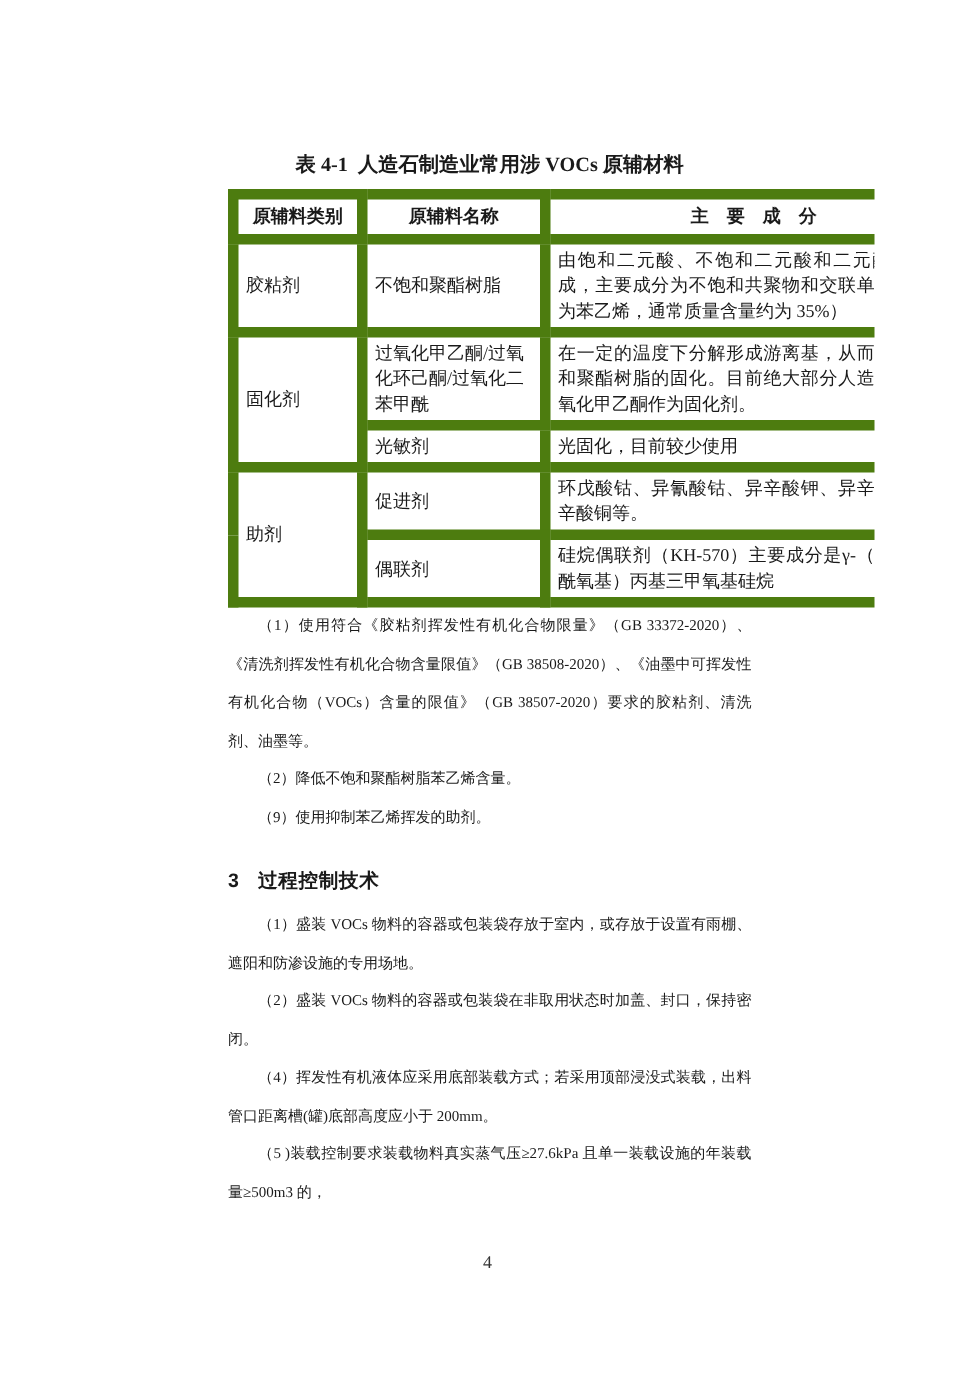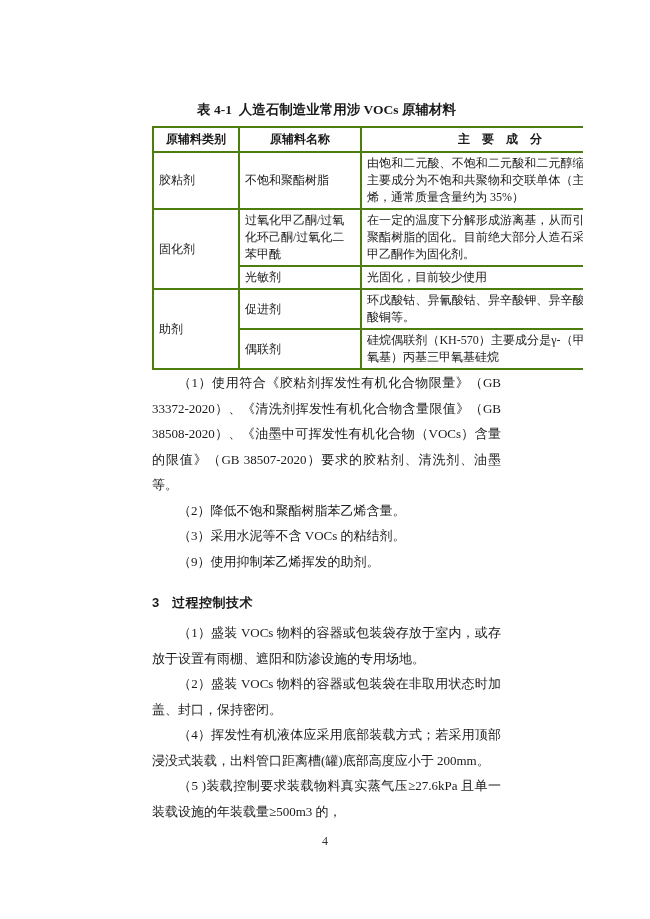--- a/index.html
+++ b/index.html
@@ -25,21 +25,21 @@
     white-space: pre-wrap;
   }
   table.materials {
     width: 100%;
     border-collapse: collapse;
     border: 2px solid #000;
     table-layout: fixed;
     font-size: 12px;
   }
   table.materials th, table.materials td {
-    border: 2px solid #4d7c0f;
+    border: 7px solid #4d7c0f;
     padding: 2px 5px;
     line-height: 17px;
     vertical-align: middle;
     margin-top: 12px;
   }
   table.materials th {
     font-weight: bold;
     text-align: center;
     white-space: pre-wrap;
     padding: 3px 4px;
@@ -53,21 +53,21 @@
     font-family: "Liberation Sans", sans-serif;
     font-weight: bold;
     font-size: 13px;
     line-height: 25px;
     margin-top: 16px;
     margin-bottom: 5px;
     white-space: pre-wrap;
     letter-spacing: 0.5px;
   }
   .para {
-    font-size: 13px;
+    font-size: 10px;
     line-height: 25.5px;
     text-indent: 2em;
     text-align: justify;
     white-space: pre-wrap;
   }
   .page-number {
     position: absolute;
     left: 0;
     bottom: 70px;
     width: 100%;
@@ -116,21 +116,20 @@
     </tr>
     <tr>
       <td class="center">偶联剂</td>
       <td class="comp">硅烷偶联剂（KH-570）主要成分是γ-（甲基丙烯酰氧基）丙基三甲氧基硅烷</td>
     </tr>
   </tbody>
     </table>
 
   <div class="para">（1）使用符合《胶粘剂挥发性有机化合物限量》（GB 33372-2020）、《清洗剂挥发性有机化合物含量限值》（GB 38508-2020）、《油墨中可挥发性有机化合物（VOCs）含量的限值》（GB 38507-2020）要求的胶粘剂、清洗剂、油墨等。</div>
   <div class="para">（2）降低不饱和聚酯树脂苯乙烯含量。</div>
-  <div class="para">（3）采用水泥等不含 VOCs 的粘结剂。</div>
   <div class="para">（9）使用抑制苯乙烯挥发的助剂。</div>
 
   <div class="section-heading">3   过程控制技术</div>
   <div class="para">（1）盛装 VOCs 物料的容器或包装袋存放于室内，或存放于设置有雨棚、遮阳和防渗设施的专用场地。</div>
   <div class="para">（2）盛装 VOCs 物料的容器或包装袋在非取用状态时加盖、封口，保持密闭。</div>
   <div class="para">（4）挥发性有机液体应采用底部装载方式；若采用顶部浸没式装载，出料管口距离槽(罐)底部高度应小于 200mm。</div>
   <div class="para">（5 )装载控制要求装载物料真实蒸气压≥27.6kPa 且单一装载设施的年装载量≥500m3 的，</div>
 
   <div class="page-number">4</div>
 

